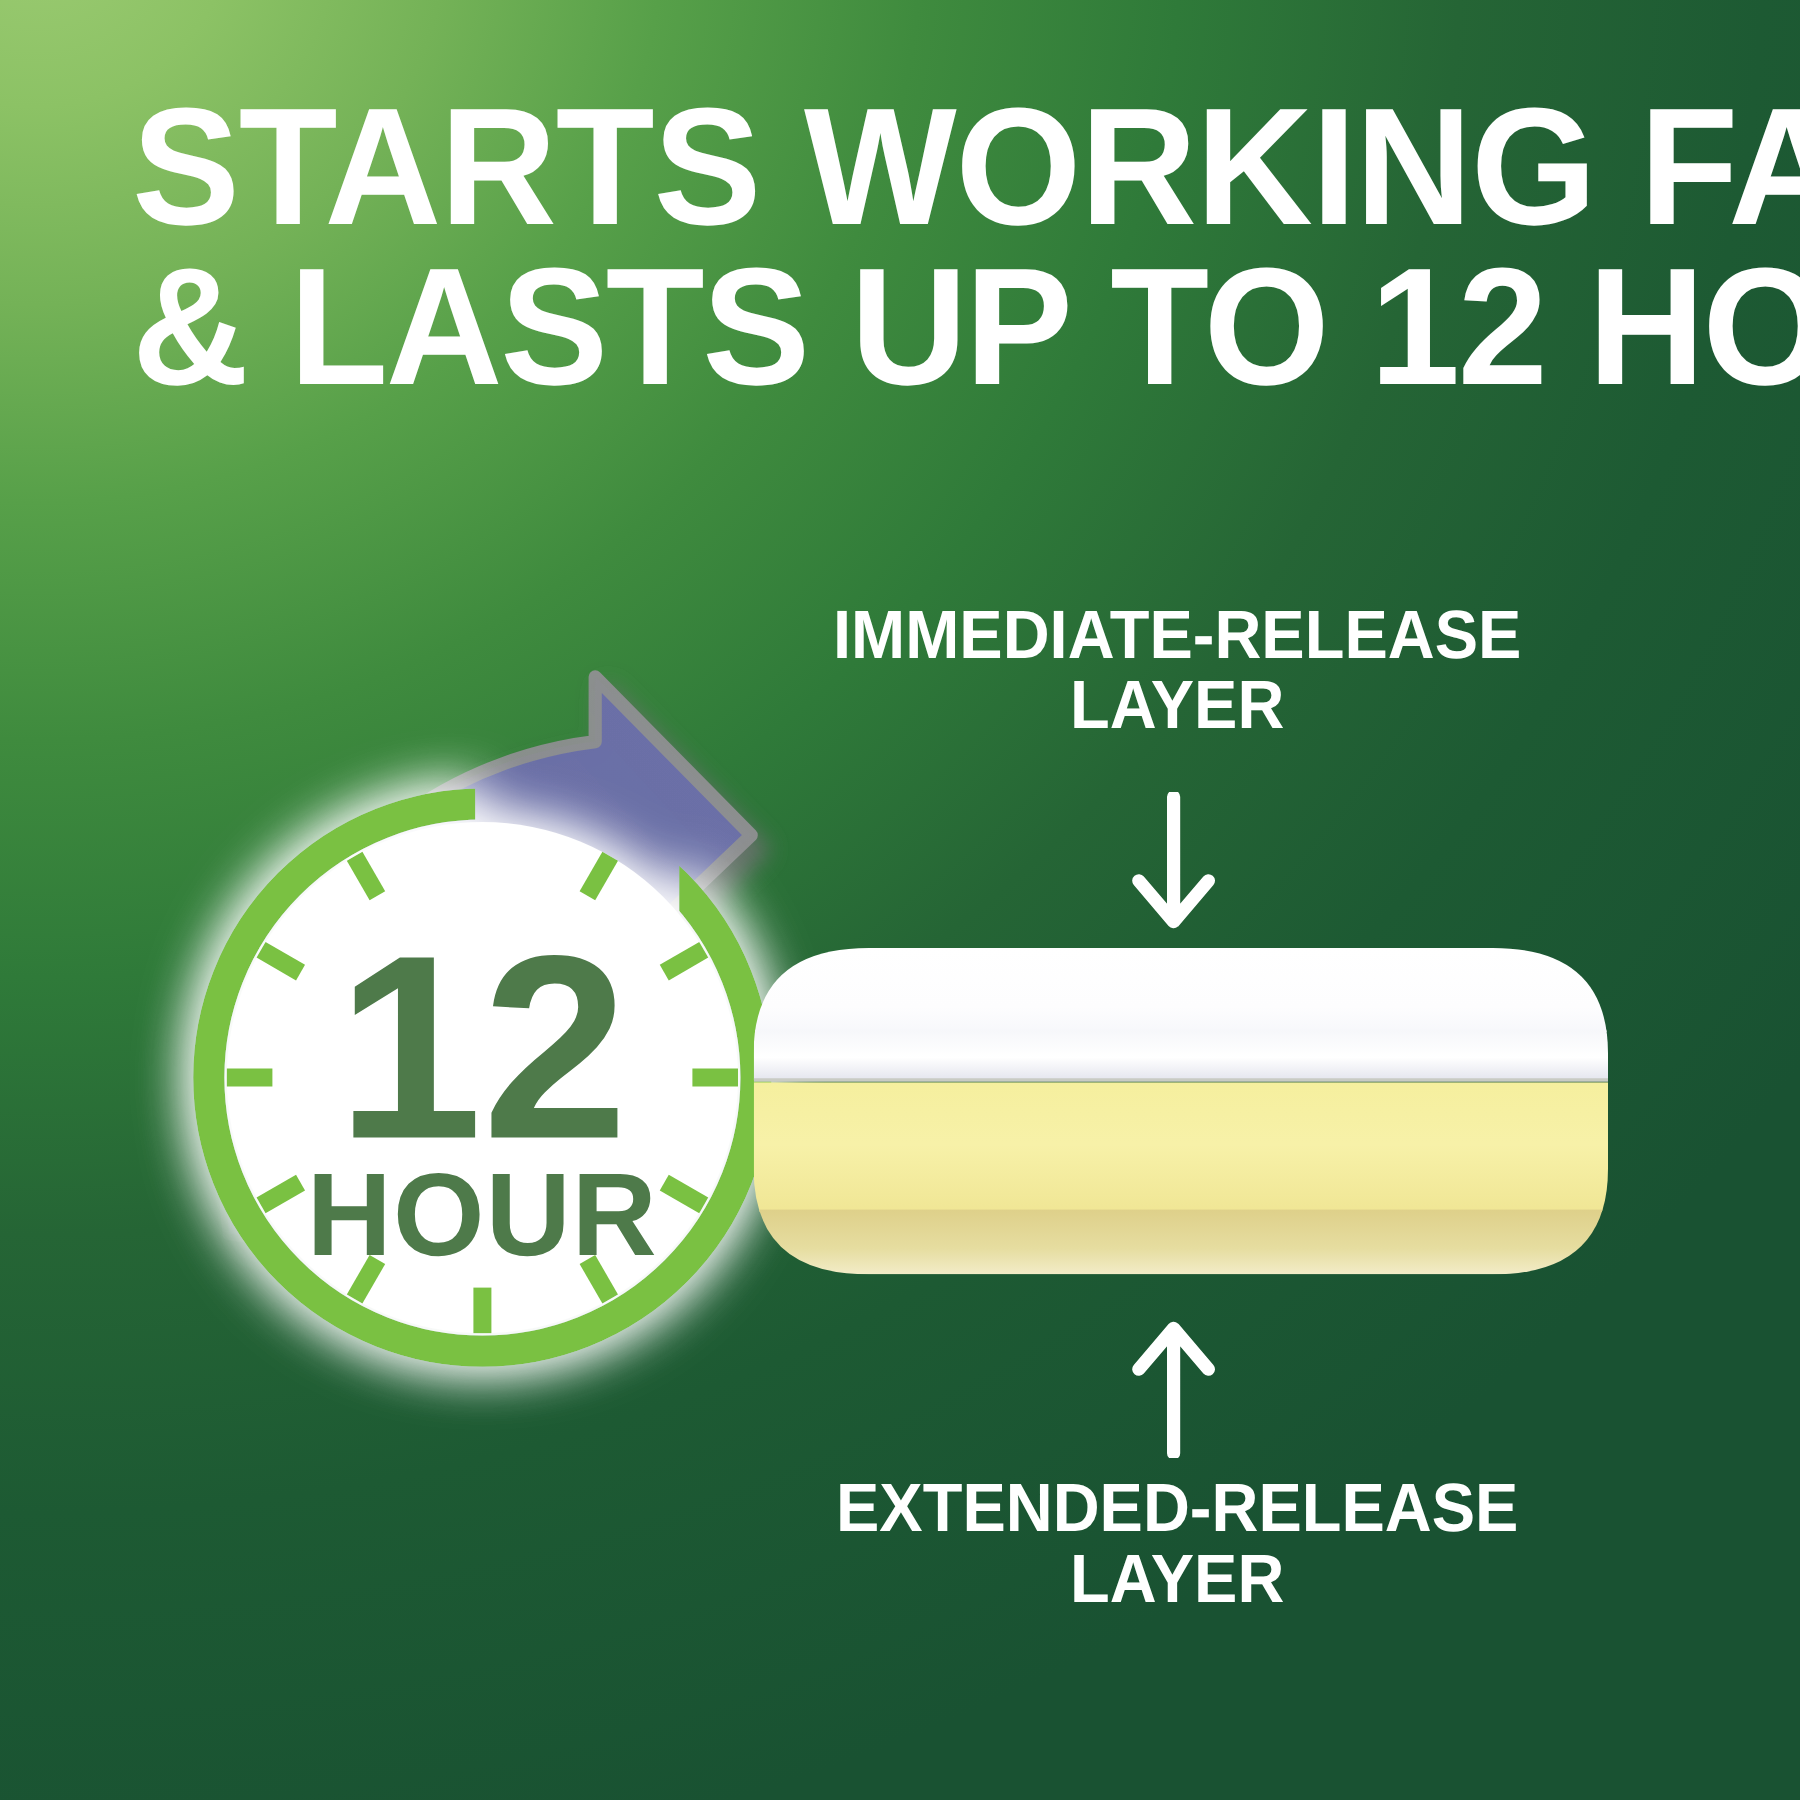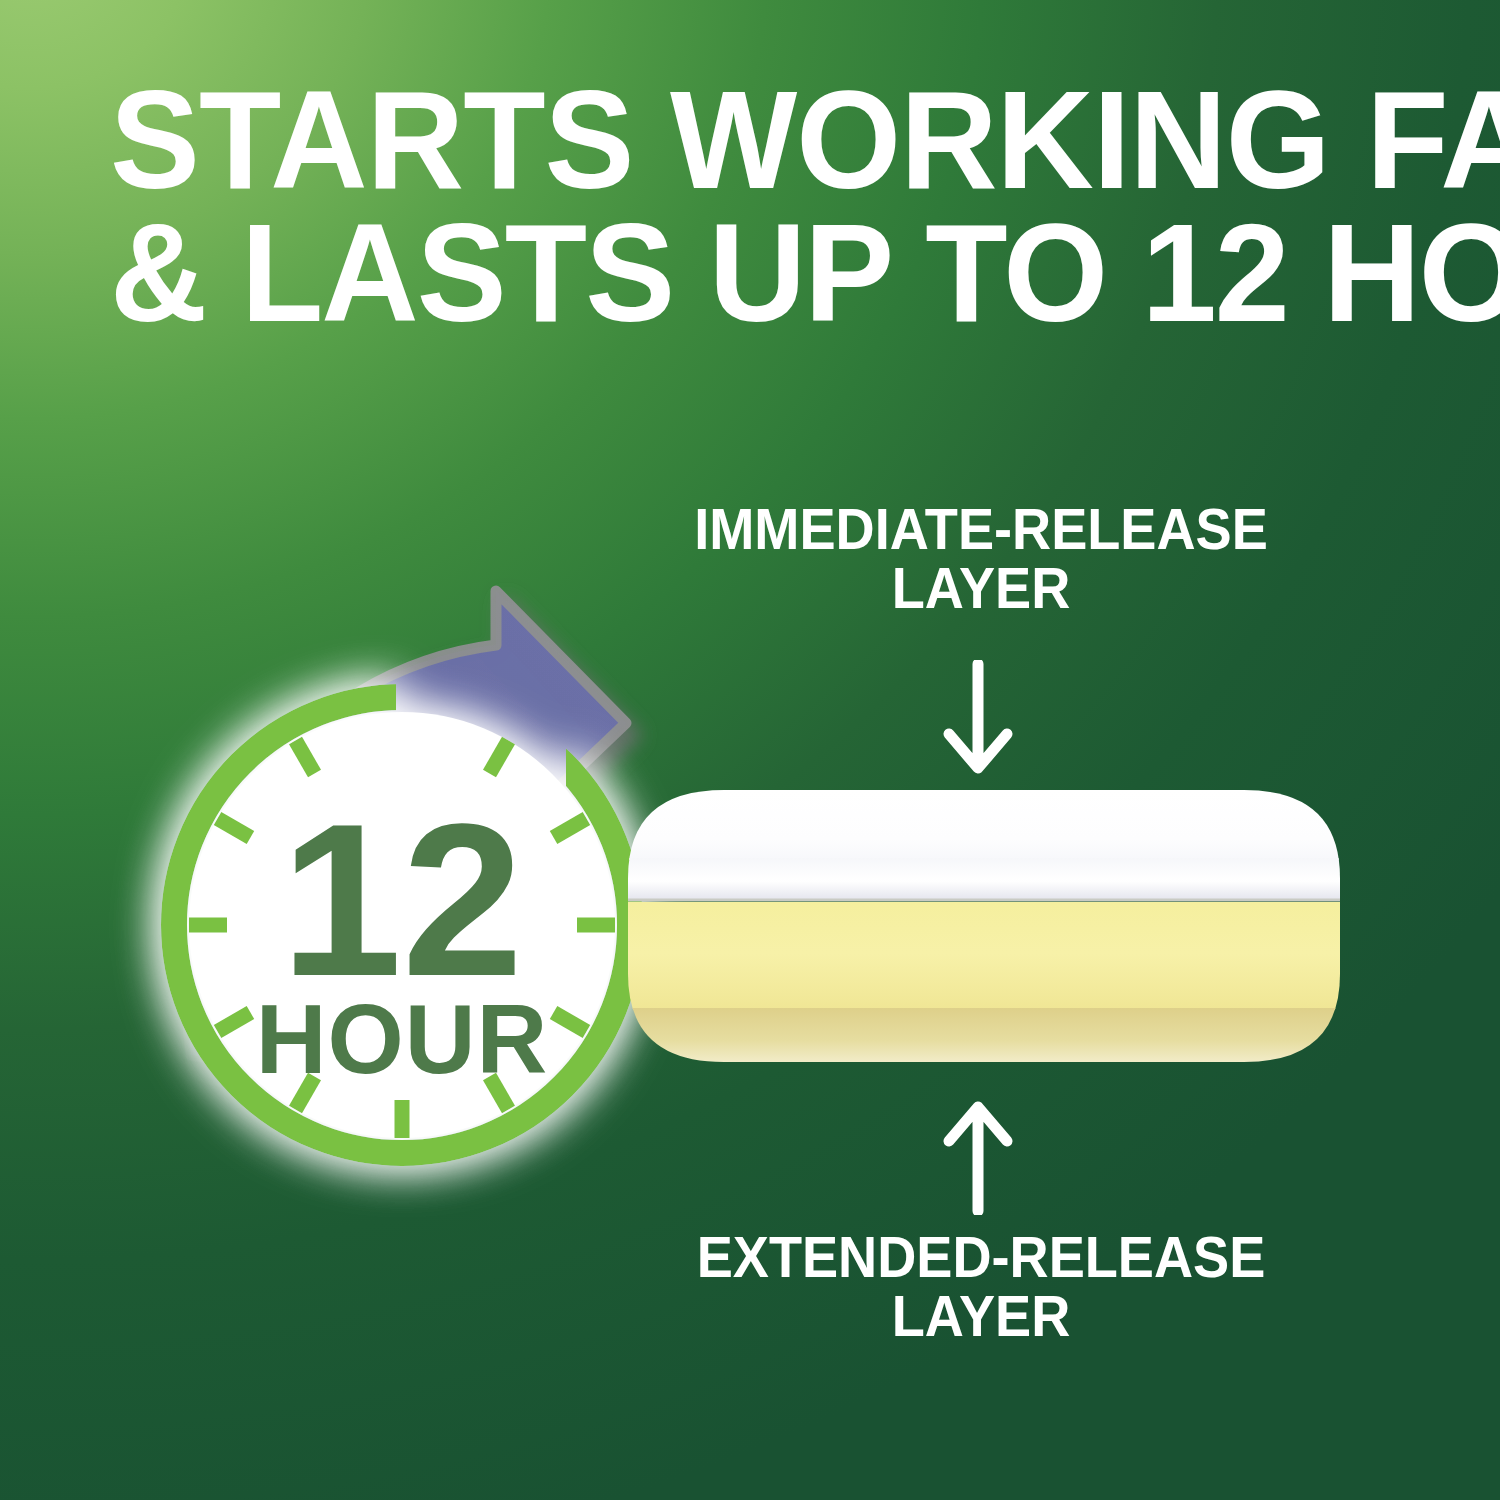--- a/index.html
+++ b/index.html
@@ -43,21 +43,21 @@
     white-space: nowrap;
   }
   .headline .hl-line { display: block; }
   .headline .hl-line.l1 { font-size: 139px; letter-spacing: -1.0px; }
   .headline .hl-line.l2 { font-size: 139px; letter-spacing: -2.0px; }
 
   
   .clock-wrap {
     position: absolute;
     left: 96px;
-    top: 495px;
+    top: 468px;
     width: 660px;
     height: 760px;
   }
   .clock-wrap svg { display: block; width: 100%; height: 100%; }
 
   
   .tablet {
     position: absolute;
     left: 628px;
     top: 790px;

